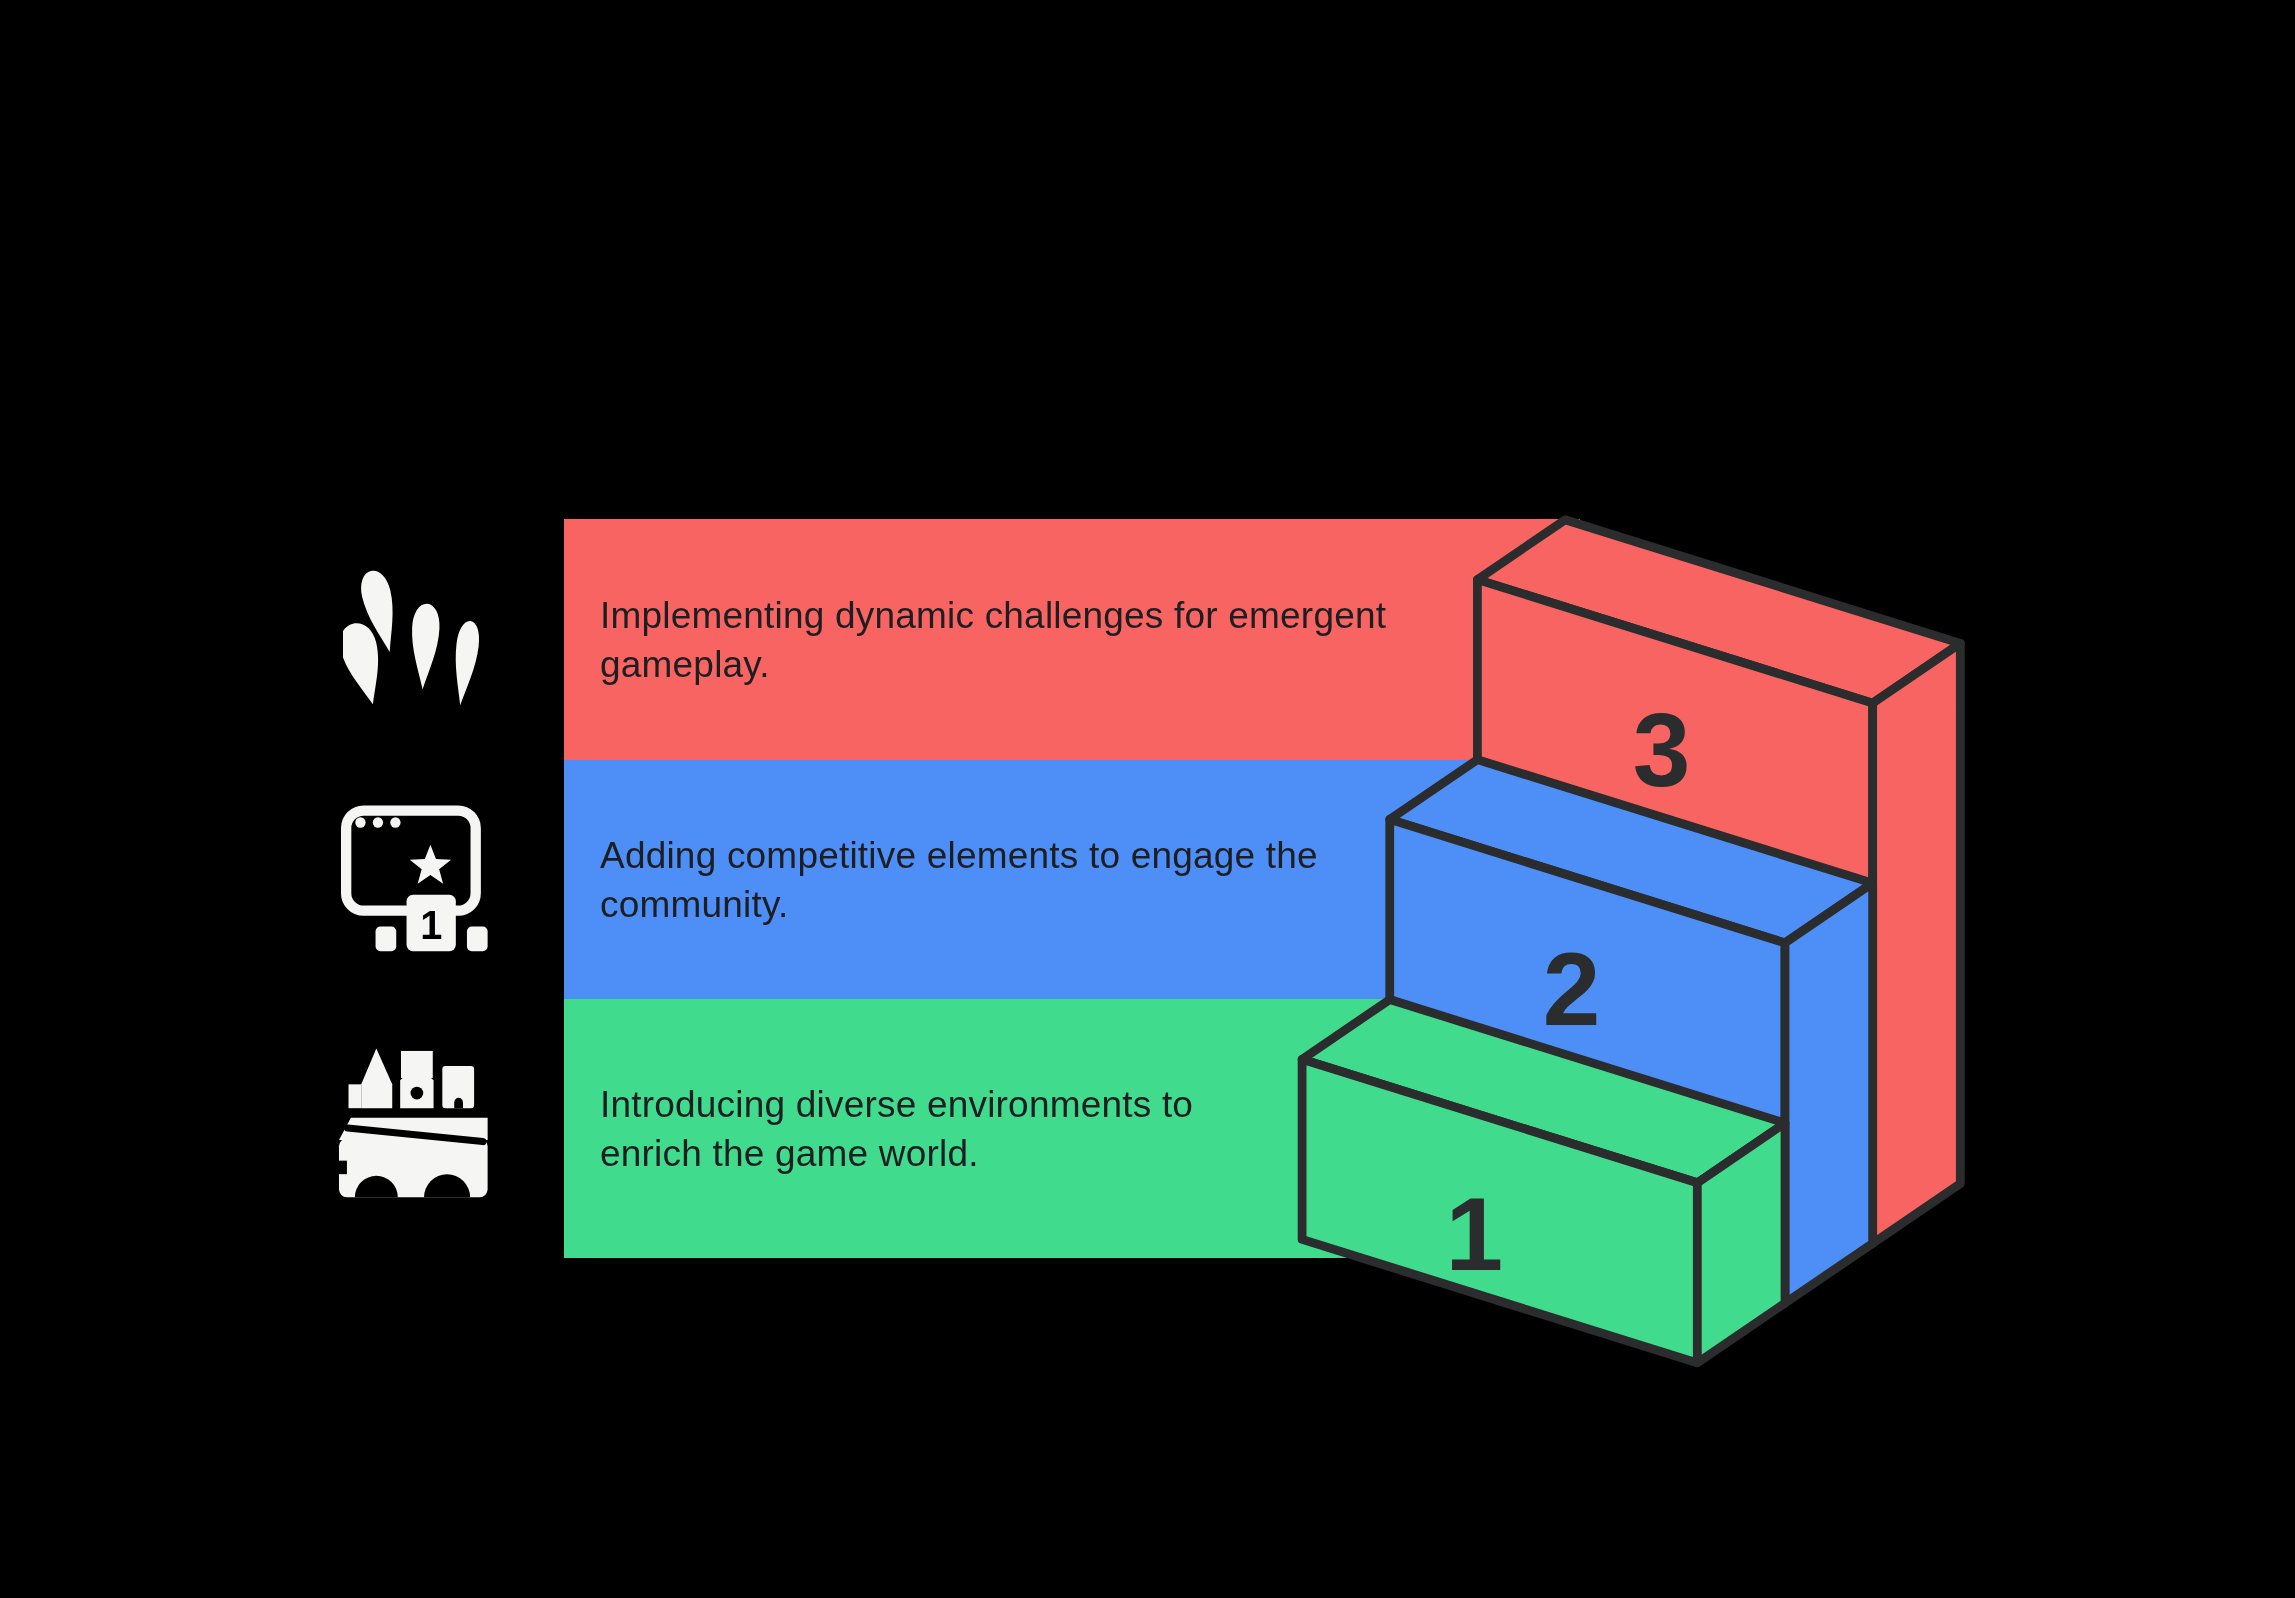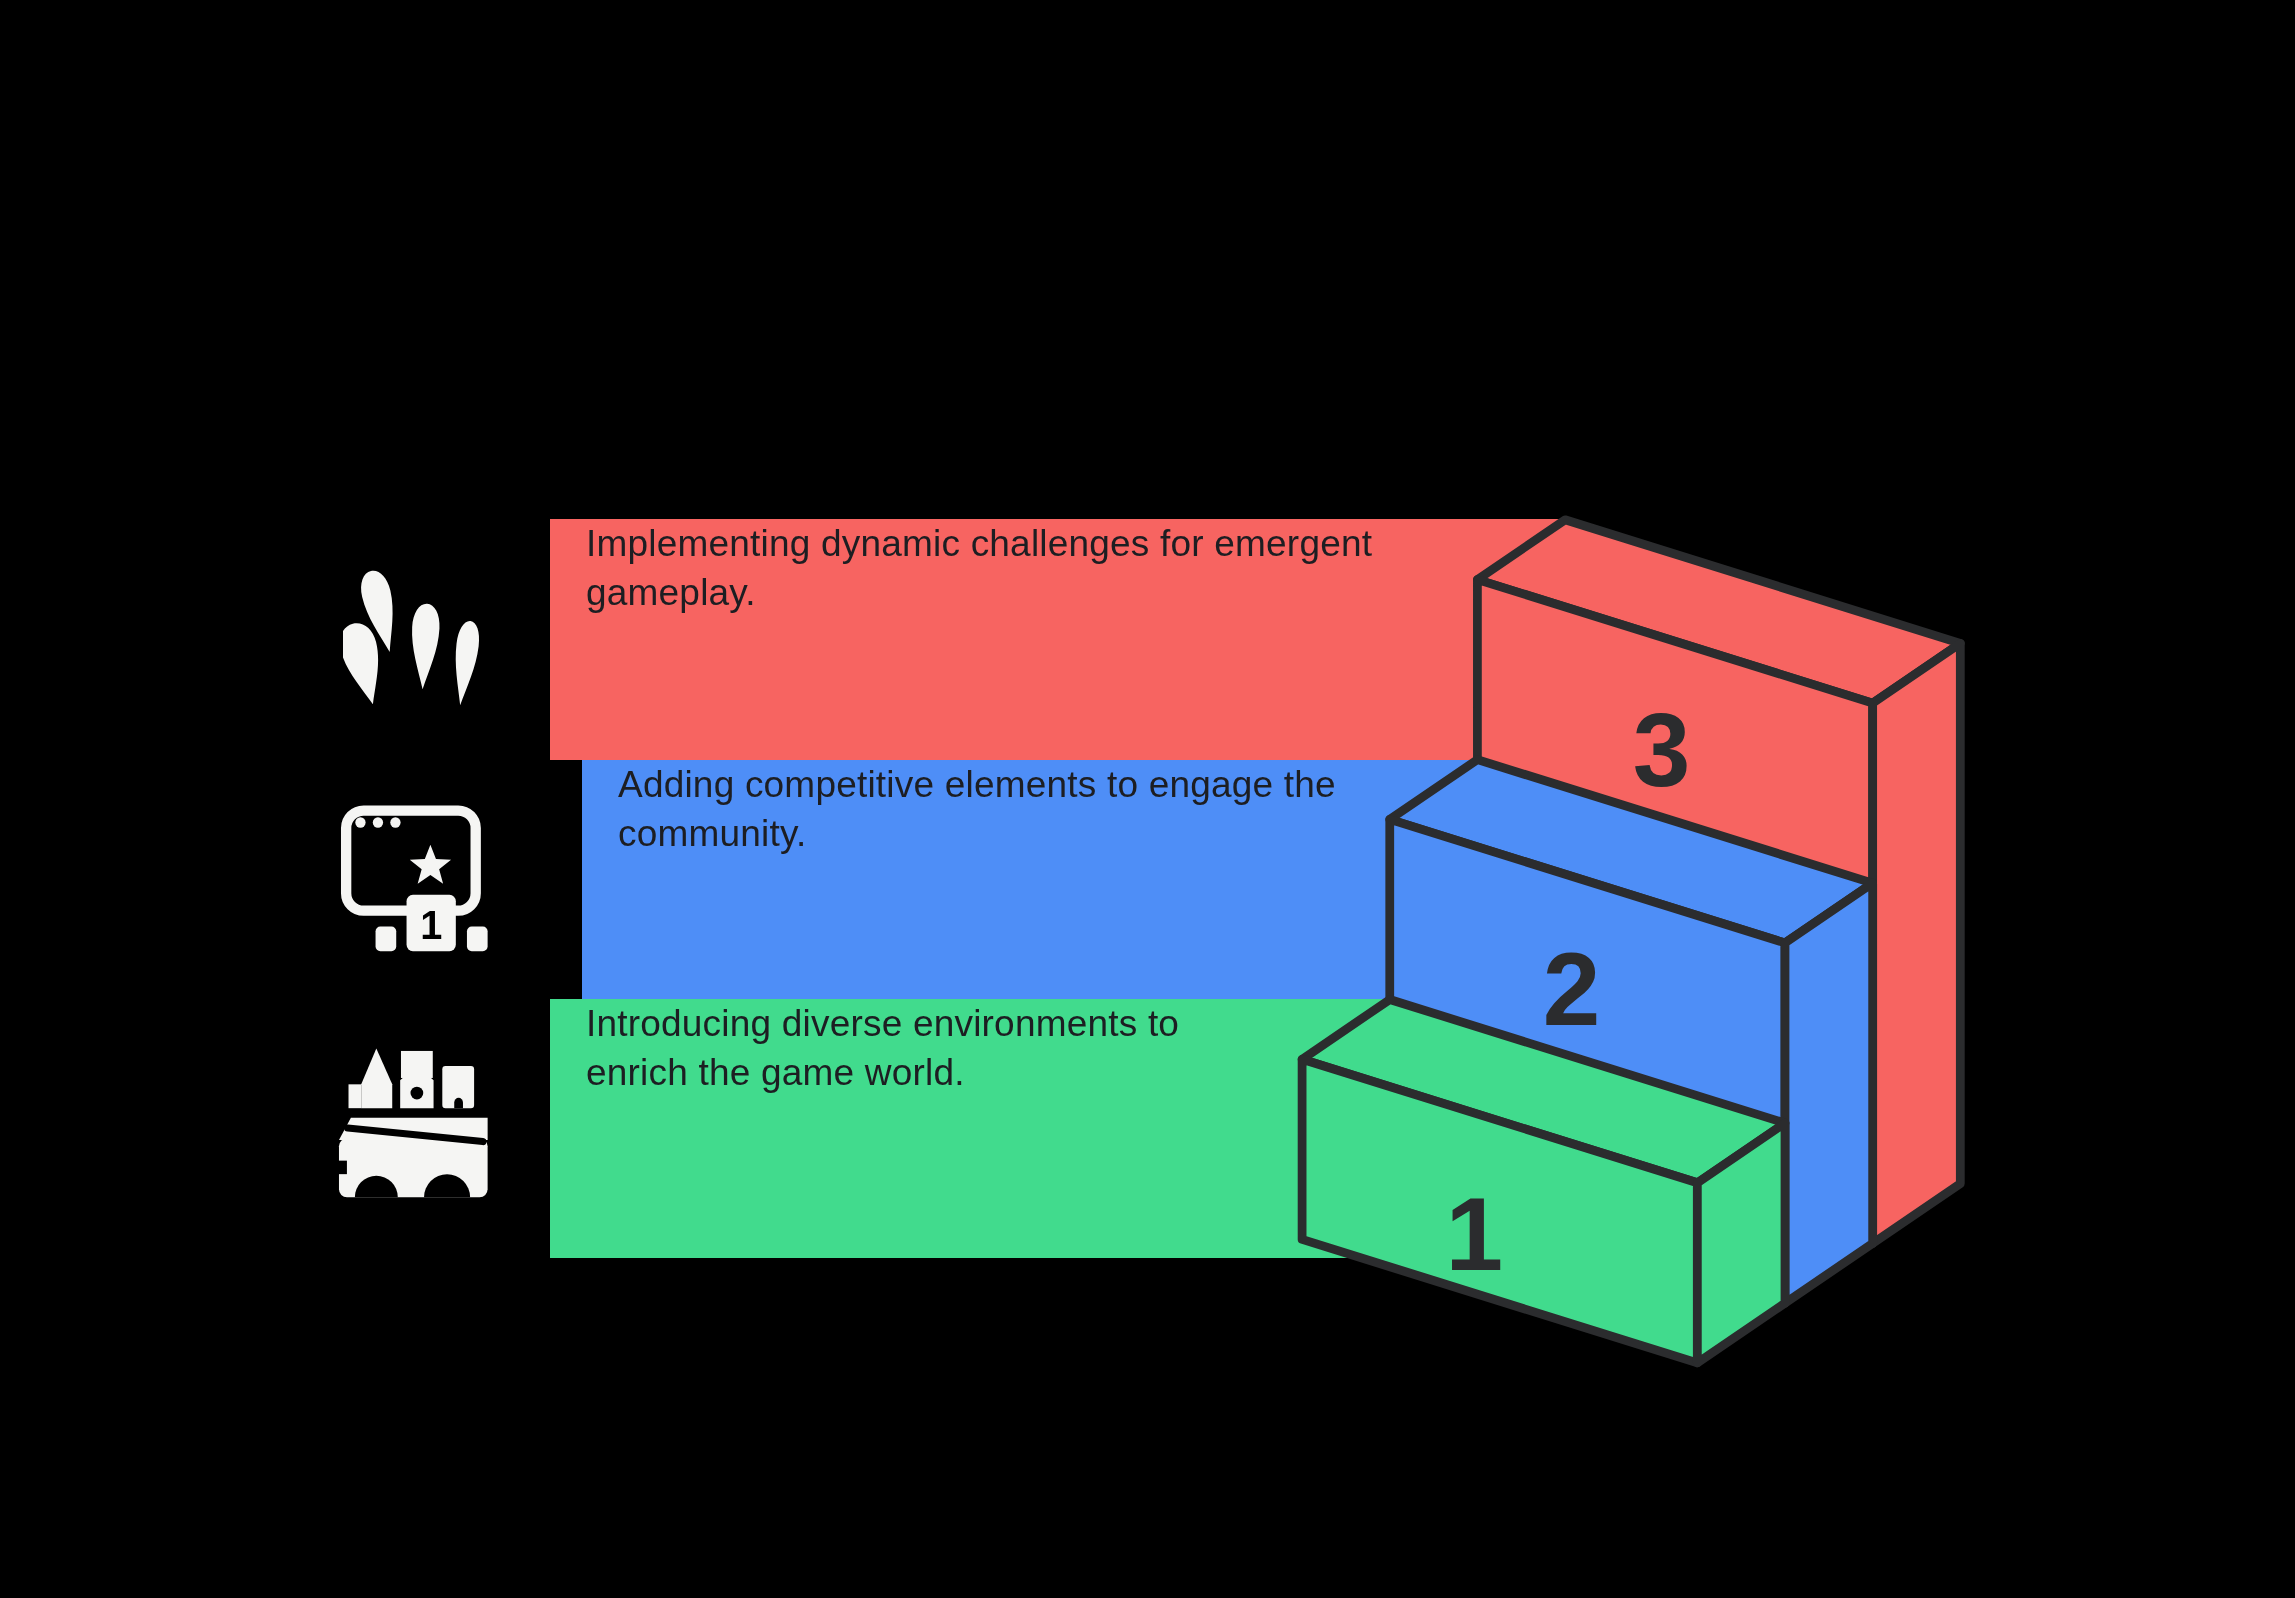--- a/index.html
+++ b/index.html
@@ -1,23 +1,23 @@
 <!DOCTYPE html>
 <html style="--background: #000000; --red: #f76461; --blue: #4e8ef7; --green: #41db8d; --outline: #2b2c2e; --icon: #f5f5f3; --text: #1d1e22; --numeral: #2b2c2e;font-size:12.8px"><head>
 <meta charset="utf-8">
 <style>
   html,body{margin:0;padding:0;background:#000;}
   .stage{
     position:relative;width:2295px;height:1599px;overflow:hidden;
     background:var(--background,#000);
     font-family:"Liberation Sans","DejaVu Sans",sans-serif;
   }
-  .band{position:absolute;display:flex;}
+  .band{position:absolute;display:flex;align-items:center;margin-left:14px;}
   #band-step3{left:550px;top:519px;width:1016px;height:241px;background:var(--red);}
-  #band-step2{left:582px;top:760px;width:928px;height:240px;background:var(--blue);}
+  #band-step2{left:550px;top:760px;width:928px;height:240px;background:var(--blue);}
   #band-step1{left:550px;top:999px;width:840px;height:259px;background:var(--green);}
   .band-text{
     padding-left:36px;font-size:37px;line-height:49px;letter-spacing:0.2px;
     color:var(--text);white-space:pre-line;font-weight:400;
   }
   .icon{position:absolute;fill:var(--icon);}
   #icon-claw{left:343px;top:567px;width:143px;height:143px;}
   #icon-leaderboard{left:339px;top:805px;width:151px;height:151px;}
   #icon-city{left:335px;top:1043px;width:155px;height:155px;}
   .stroke-only{fill:none;stroke:var(--icon);stroke-width:13;}

